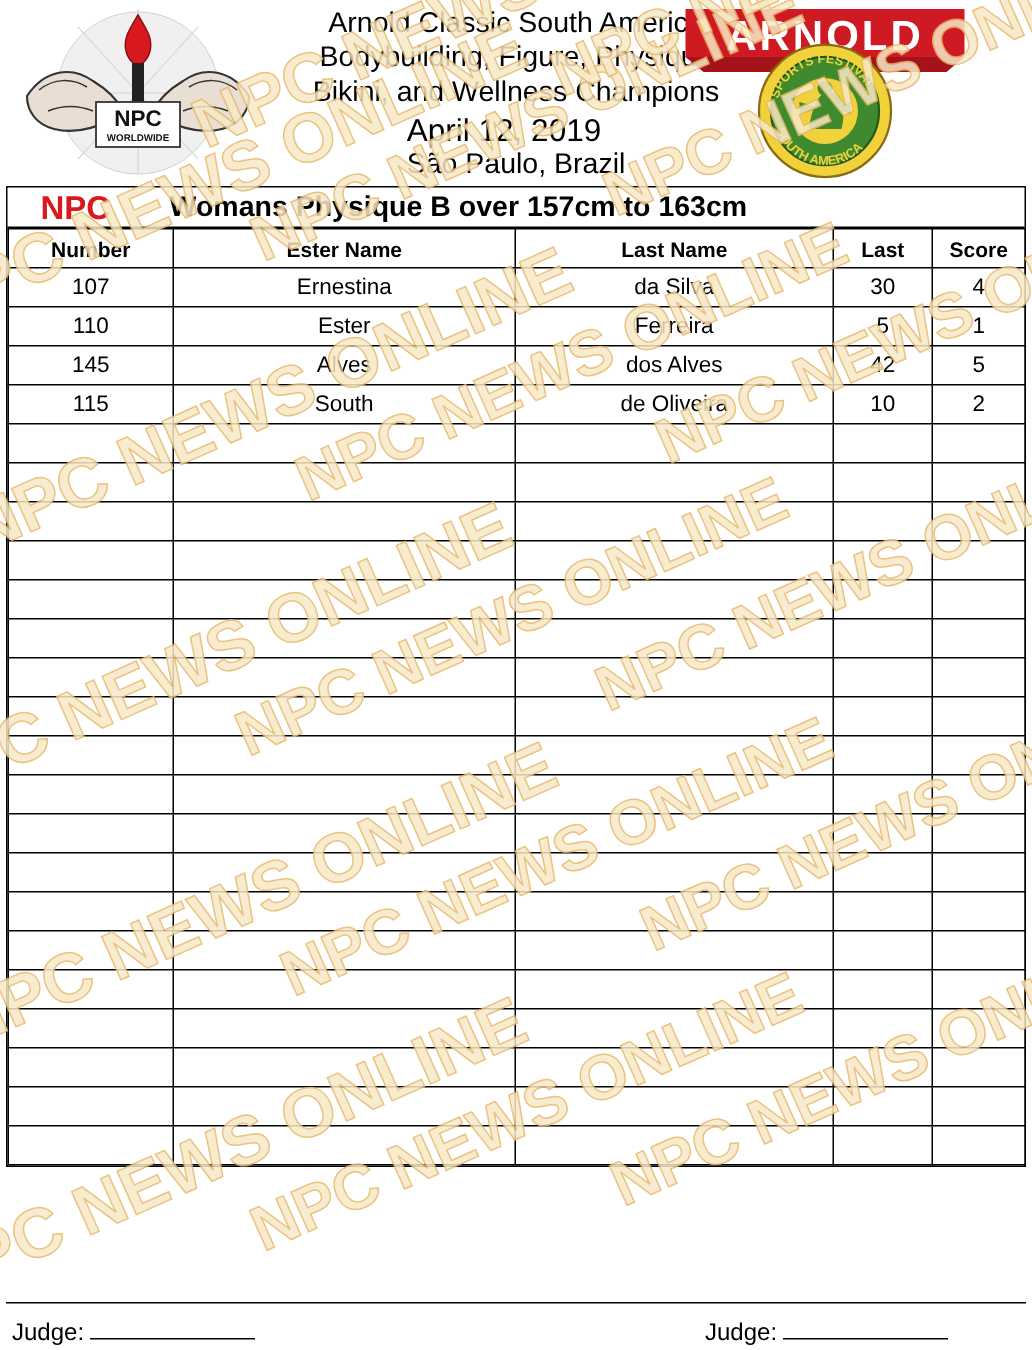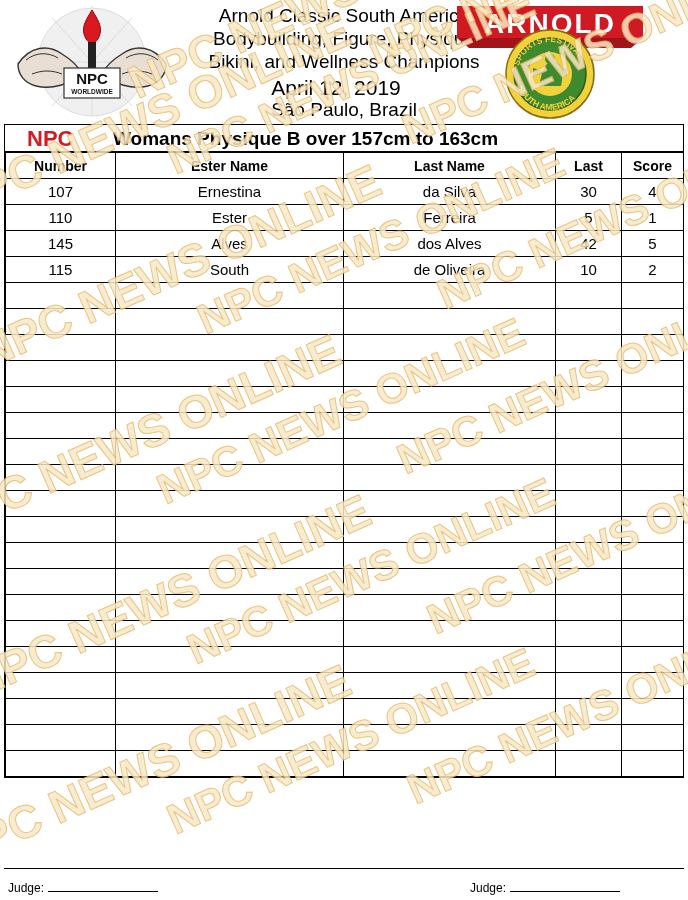--- a/index.html
+++ b/index.html
@@ -114,21 +114,21 @@
   td.c { text-align: center; }
   td.l { text-align: center; }
 
   
   .judges {
     position: absolute;
     left: 4px;
     top: 874px;
     width: 680px;
     height: 22px;
-    font-size: 12px;
+    font-size: 16px;
   }
   .judge {
     position: absolute;
     top: 6px;
     white-space: nowrap;
   }
   .judge .line {
     display: inline-block;
     width: 110px;
     border-bottom: 1px solid #000;

